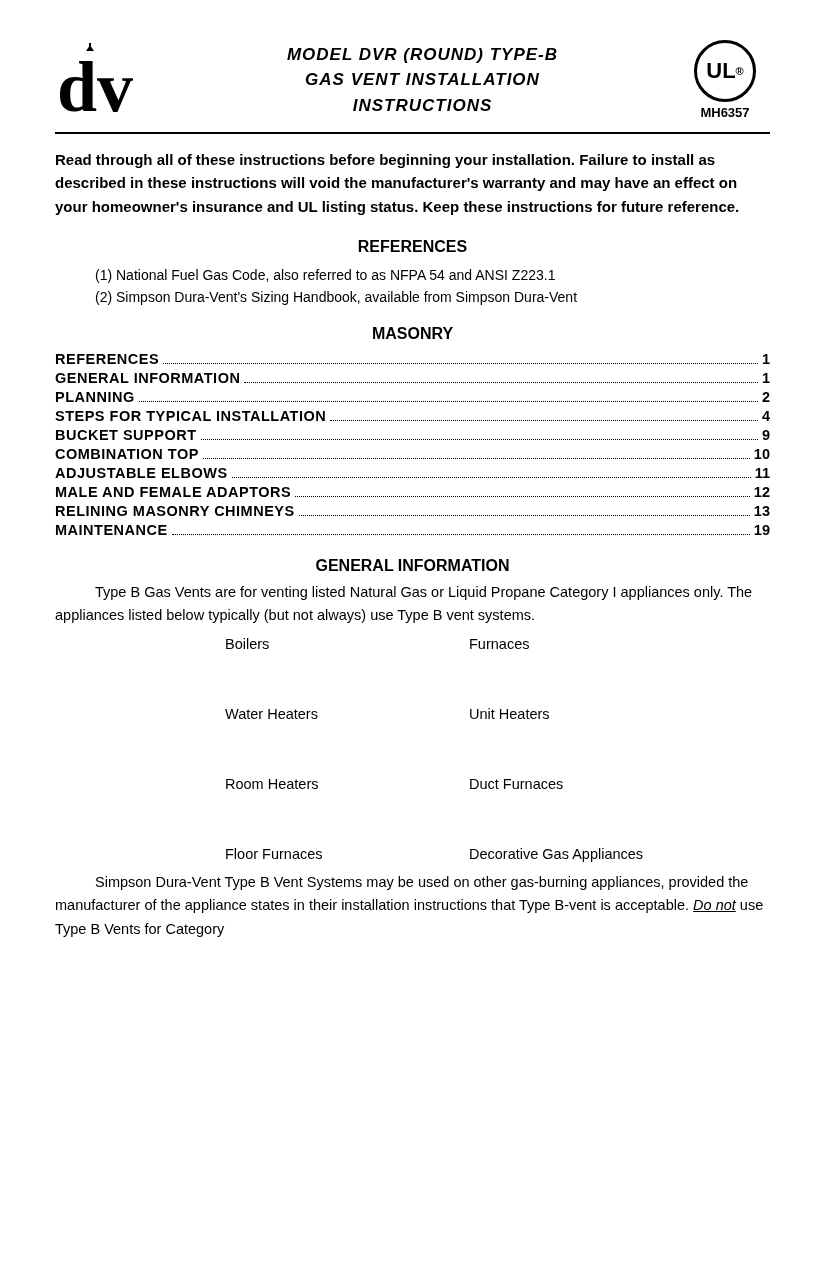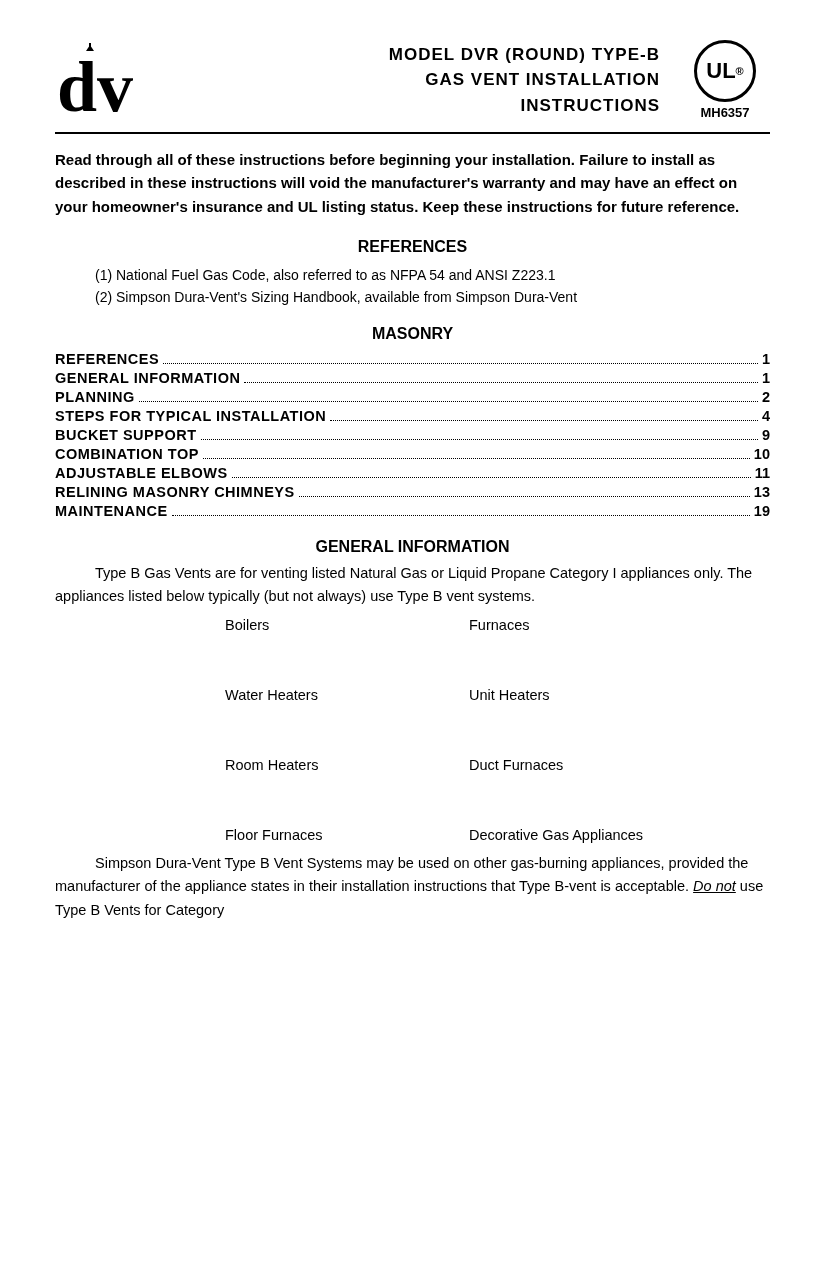--- a/index.html
+++ b/index.html
@@ -26,23 +26,24 @@
     }
 
     .logo-area {
       display: flex;
       flex-direction: column;
       align-items: flex-start;
       width: 110px;
     }
 
     .title-block {
-      text-align: right;
+      text-align: center;
       flex: 1;
       padding: 0 20px;
+      font-style: italic;
     }
 
     .title-block h1 {
       font-family: 'Arial', sans-serif;
       font-size: 17px;
       font-weight: bold;
       letter-spacing: 1px;
       line-height: 1.5;
     }
 
@@ -249,20 +250,25 @@
   </div>
   <div class="toc-row">
     <span class="toc-label">COMBINATION TOP</span>
     <span class="toc-dots"></span>
     <span class="toc-num">10</span>
   </div>
   <div class="toc-row">
     <span class="toc-label">ADJUSTABLE  ELBOWS</span>
     <span class="toc-dots"></span>
     <span class="toc-num">11</span>
+  </div>
+  <div class="toc-row">
+    <span class="toc-label">MALE  AND  FEMALE  ADAPTORS</span>
+    <span class="toc-dots"></span>
+    <span class="toc-num">12</span>
   </div>
   <div class="toc-row">
     <span class="toc-label">RELINING MASONRY CHIMNEYS</span>
     <span class="toc-dots"></span>
     <span class="toc-num">13</span>
   </div>
   <div class="toc-row">
     <span class="toc-label">MAINTENANCE</span>
     <span class="toc-dots"></span>
     <span class="toc-num">19</span>

